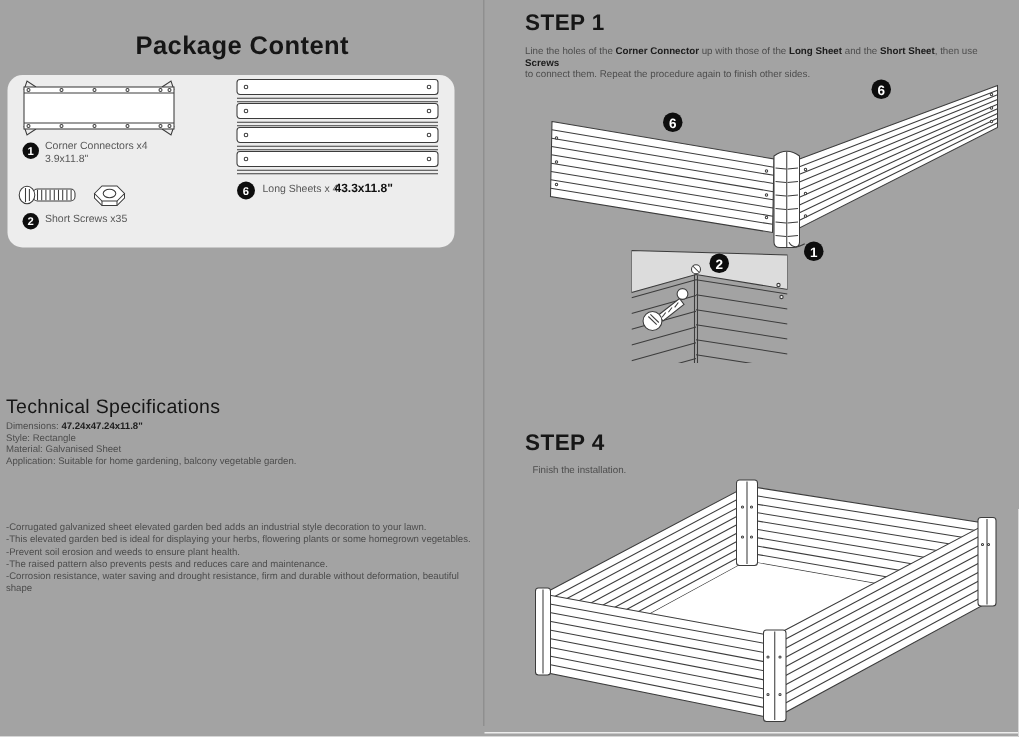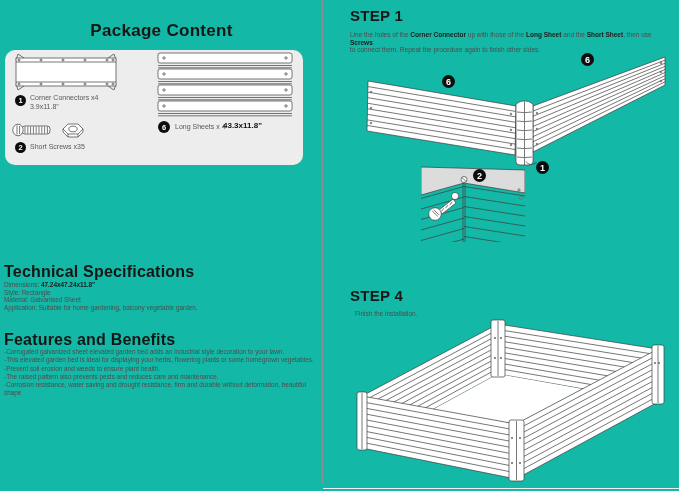--- a/index.html
+++ b/index.html
@@ -1,33 +1,33 @@
 <!DOCTYPE html>
 <html><head>
 <meta charset="utf-8">
 <style>
   html,body{margin:0;padding:0;background:#fff;}
-  .page{position:relative;width:679px;height:491px;background:#14b8a6;overflow:hidden;
+  .page{position:relative;width:679px;height:491px;background:#a3a3a3;overflow:hidden;
         font-family:"Liberation Sans",sans-serif;color:#1a1a1a;}
   .abs{position:absolute;}
   .divider{position:absolute;left:322px;top:0;width:1px;height:484px;background:#8f8f8f;}
   .bottom-edge{position:absolute;left:323px;top:488px;width:356px;height:1px;background:#ececec;}
 
   .pkg-title{position:absolute;left:0;top:21px;width:323px;text-align:center;
              font-size:17px;font-weight:700;letter-spacing:.3px;color:#161616;}
   .pkg-box{position:absolute;left:5px;top:50px;width:298px;height:115px;background:#ededed;border-radius:10px;}
   .pkg-label{position:absolute;font-size:7px;line-height:8.6px;color:#585858;}
   .pkg-dims-bold{position:absolute;font-size:8px;font-weight:700;color:#111;}
 
   .badge{position:absolute;background:#0d0d0d;color:#fff;border-radius:50%;
          display:flex;align-items:center;justify-content:center;font-weight:700;}
   .badge.sm{width:11px;height:11px;font-size:7.5px;}
   .badge.lg{width:13px;height:13px;font-size:9px;}
 
-  .sec-title{position:absolute;font-size:16px;font-weight:700;color:#161616;letter-spacing:.2px;}
+  .sec-title{position:absolute;font-size:13px;font-weight:400;color:#161616;letter-spacing:.2px;}
   .body-text{position:absolute;font-size:6.4px;line-height:7.7px;color:#4d4d4d;}
   .features-text{position:absolute;font-size:6.4px;line-height:8.3px;color:#4d4d4d;}
   .body-text .b, .instr .b{font-weight:700;color:#1c1c1c;}
 
   .step-title{position:absolute;font-size:15px;font-weight:700;color:#161616;letter-spacing:.3px;}
   .instr{position:absolute;font-size:6.5px;line-height:7.7px;color:#4d4d4d;width:324px;}
   .caption{position:absolute;font-size:6.5px;color:#4d4d4d;}
 
   .diagram{position:absolute;}
   svg{display:block;}
@@ -126,21 +126,20 @@
   </div>
 
   <div class="sec-title" style="left:4px;top:263px">Technical Specifications</div>
   <div class="body-text" style="left:4px;top:281px">
     <div><span>Dimensions: </span><span class="b">47.24x47.24x11.8"</span></div>
     <div>Style: Rectangle</div>
     <div>Material: Galvanised Sheet</div>
     <div>Application: Suitable for home gardening, balcony vegetable garden.</div>
   </div>
 
-  <div class="sec-title" style="left:4px;top:331px">Features and Benefits</div>
   <div class="features-text" style="left:4px;top:348px;width:315px">
     <div>-Corrugated galvanized sheet elevated garden bed adds an industrial style decoration to your lawn.</div>
     <div>-This elevated garden bed is ideal for displaying your herbs, flowering plants or some homegrown vegetables.</div>
     <div>-Prevent soil erosion and weeds to ensure plant health.</div>
     <div>-The raised pattern also prevents pests and reduces care and maintenance.</div>
     <div>-Corrosion resistance, water saving and drought resistance, firm and durable without deformation, beautiful shape</div>
   </div>
 
   <div class="step-title" style="left:350px;top:7px">STEP 1</div>
   <div class="instr" style="left:350px;top:31px">

